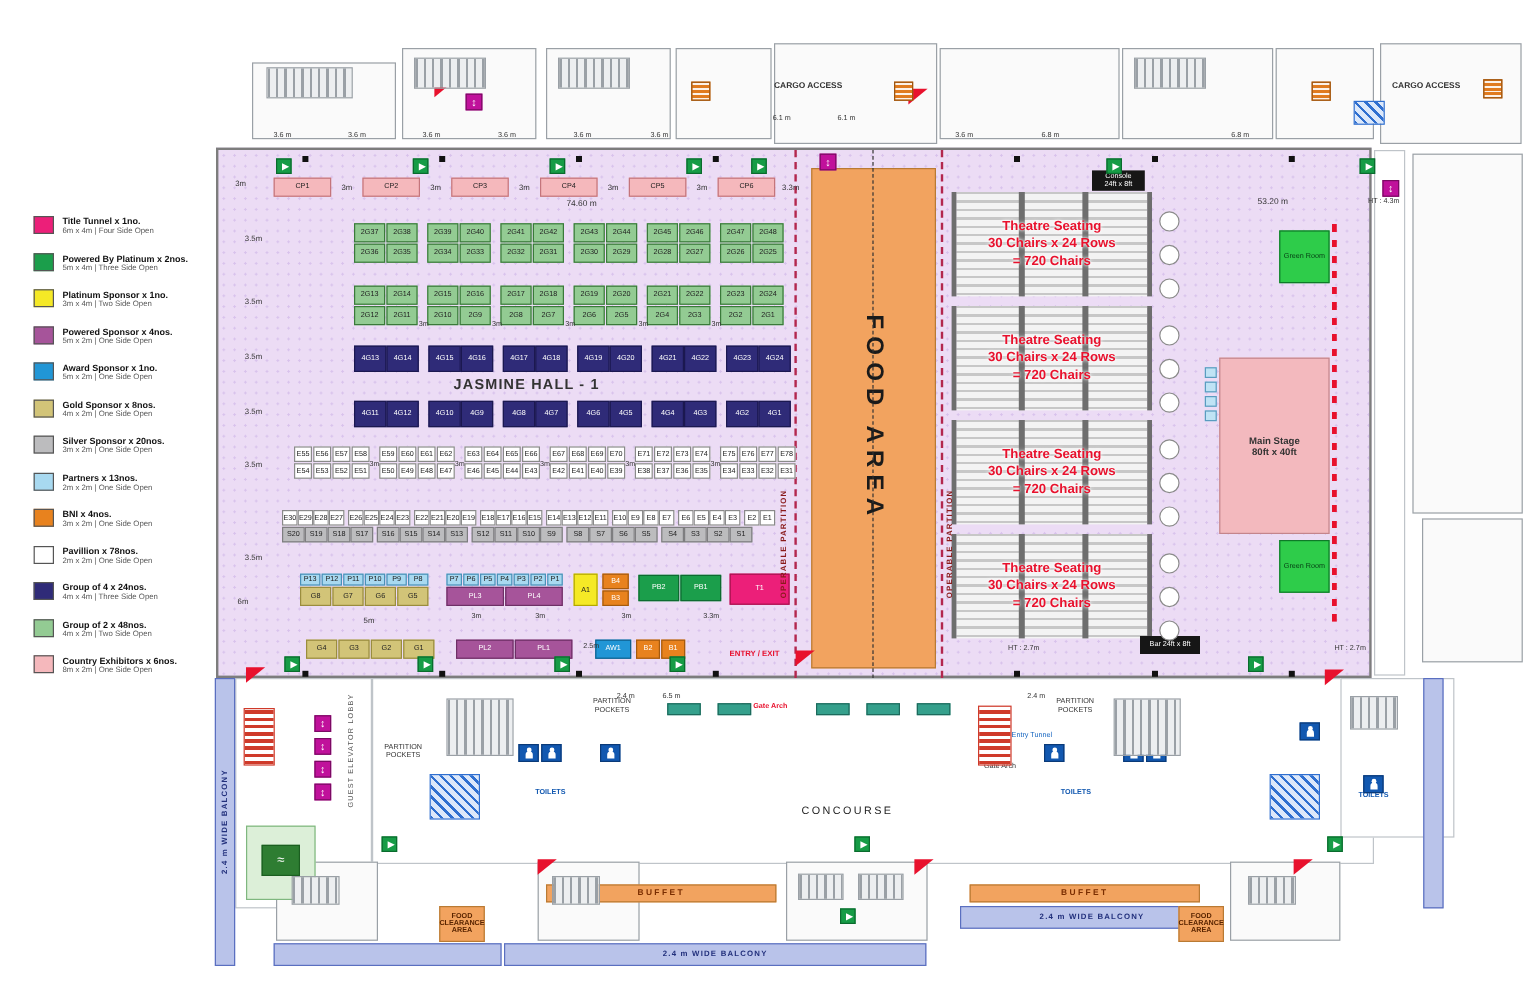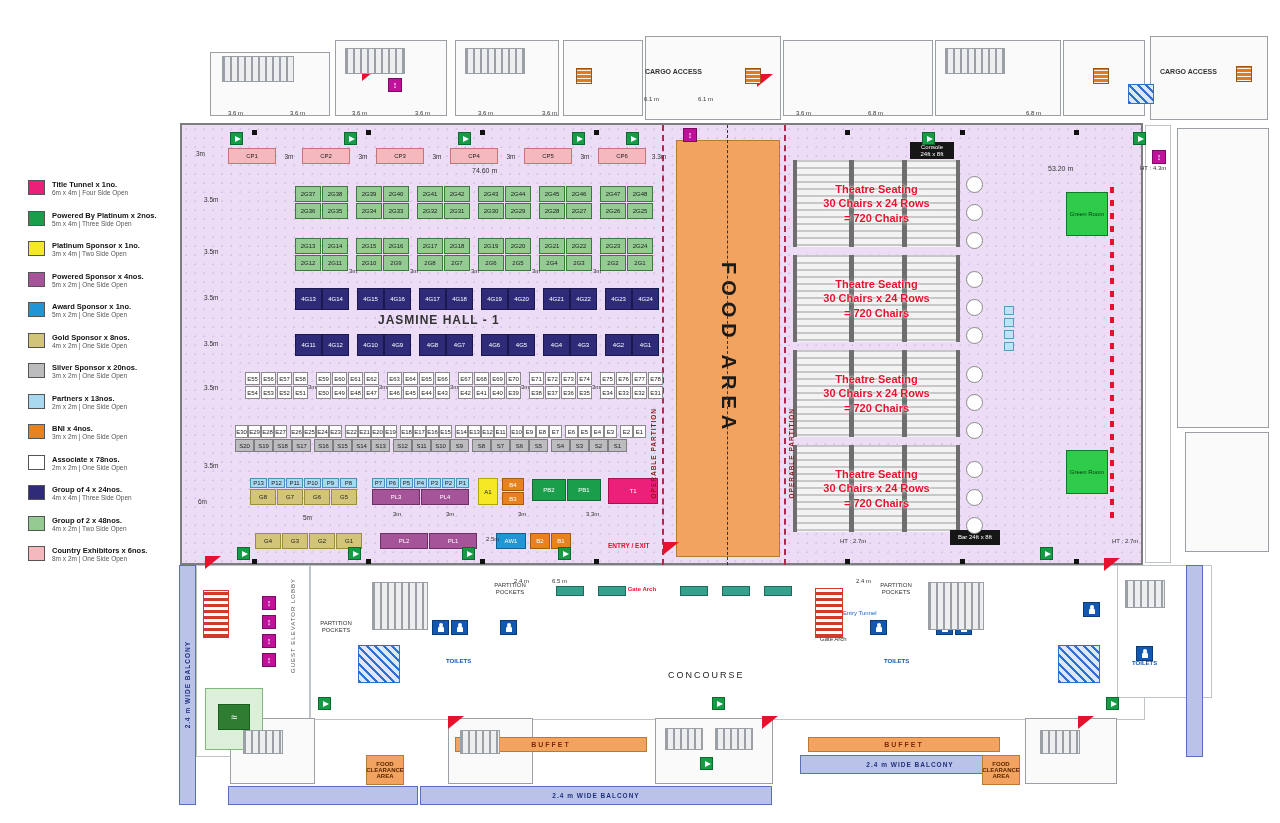--- a/index.html
+++ b/index.html
@@ -458,20 +458,24 @@
       <span class="cell c-aw" style="width: 30px; height: 16px;">AW1</span>
     </div>
   <div class="band" id="bni2" style="left:530px;top:533px;gap:1px">
       <span class="cell c-b" style="width: 20px; height: 16px;">B2</span>
       <span class="cell c-b" style="width: 20px; height: 16px;">B1</span>
     </div>
 
   <div class="blackbox" style="left:910px;top:142px;width:44px;height:17px">Console
 24ft x 8ft</div>
   <div class="blackbox" style="left:950px;top:530px;width:50px;height:15px">Bar  24ft x 8ft</div>
+  <div id="stage">
+    <div>Main Stage</div>
+    <div>80ft x 40ft</div>
+  </div>
   <div class="greenroom" style="left:1066px;top:192px;width:40px;height:42px">Green Room</div>
   <div class="greenroom" style="left:1066px;top:450px;width:40px;height:42px">Green Room</div>
 
   <div class="outline" style="left:196px;top:565px;width:114px;height:192px"></div>
   <div class="outline" style="left:310px;top:565px;width:835px;height:155px"></div>
   <div class="outline" style="left:1117px;top:565px;width:95px;height:133px"></div>
   <div class="room" style="left:230px;top:718px;width:85px;height:66px"></div>
   <div class="room" style="left:448px;top:718px;width:85px;height:66px"></div>
   <div class="room" style="left:655px;top:718px;width:118px;height:66px"></div>
   <div class="room" style="left:1025px;top:718px;width:92px;height:66px"></div>
@@ -553,21 +557,21 @@
       <div class="leg-item">
         <span class="leg-swatch" style="background: rgb(232, 130, 30);"></span>
         <div>
           <div class="leg-title">BNI x 4nos.</div>
           <div class="leg-sub">3m x 2m | One Side Open</div>
         </div>
       </div>
       <div class="leg-item">
         <span class="leg-swatch" style="background: rgb(255, 255, 255);"></span>
         <div>
-          <div class="leg-title">Associate x 78nos.</div>
+          <div class="leg-title">Pavillion x 78nos.</div>
           <div class="leg-sub">2m x 2m | One Side Open</div>
         </div>
       </div>
       <div class="leg-item">
         <span class="leg-swatch" style="background: rgb(47, 43, 120);"></span>
         <div>
           <div class="leg-title">Group of 4 x 24nos.</div>
           <div class="leg-sub">4m x 4m | Three Side Open</div>
         </div>
       </div>

